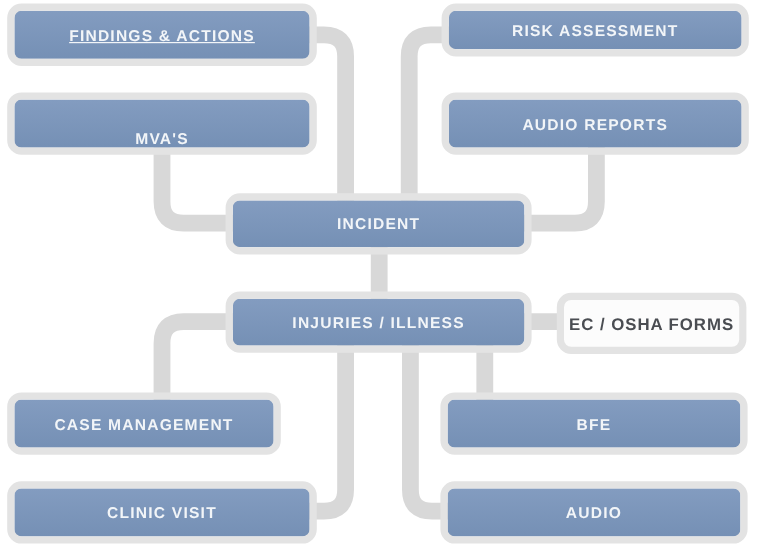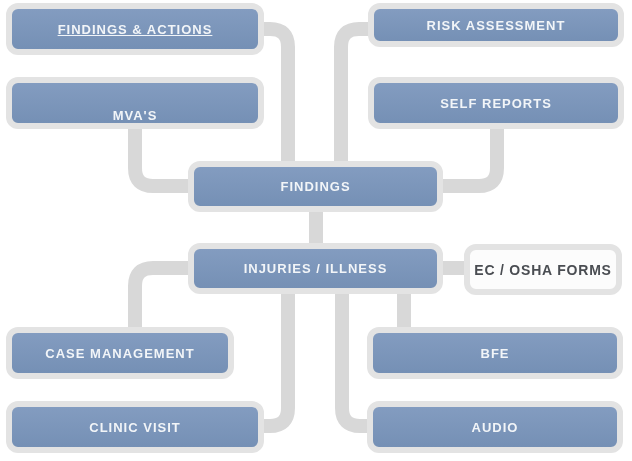--- a/index.html
+++ b/index.html
@@ -74,25 +74,25 @@
 
   <div class="node pos-risk">
     <span>RISK ASSESSMENT</span>
   </div>
 
   <div class="node pos-mvas">
     <span>MVA'S</span>
   </div>
 
   <div class="node pos-self">
-    <span>SELF REPORTS</span>
+    <span>AUDIO REPORTS</span>
   </div>
 
   <div class="node pos-incident">
-    <span>FINDINGS</span>
+    <span>INCIDENT</span>
   </div>
 
   <div class="node pos-injuries">
     <span>INJURIES / ILLNESS</span>
   </div>
 
   <div class="node white pos-ec">
     <span>EC / OSHA FORMS</span>
   </div>
 

